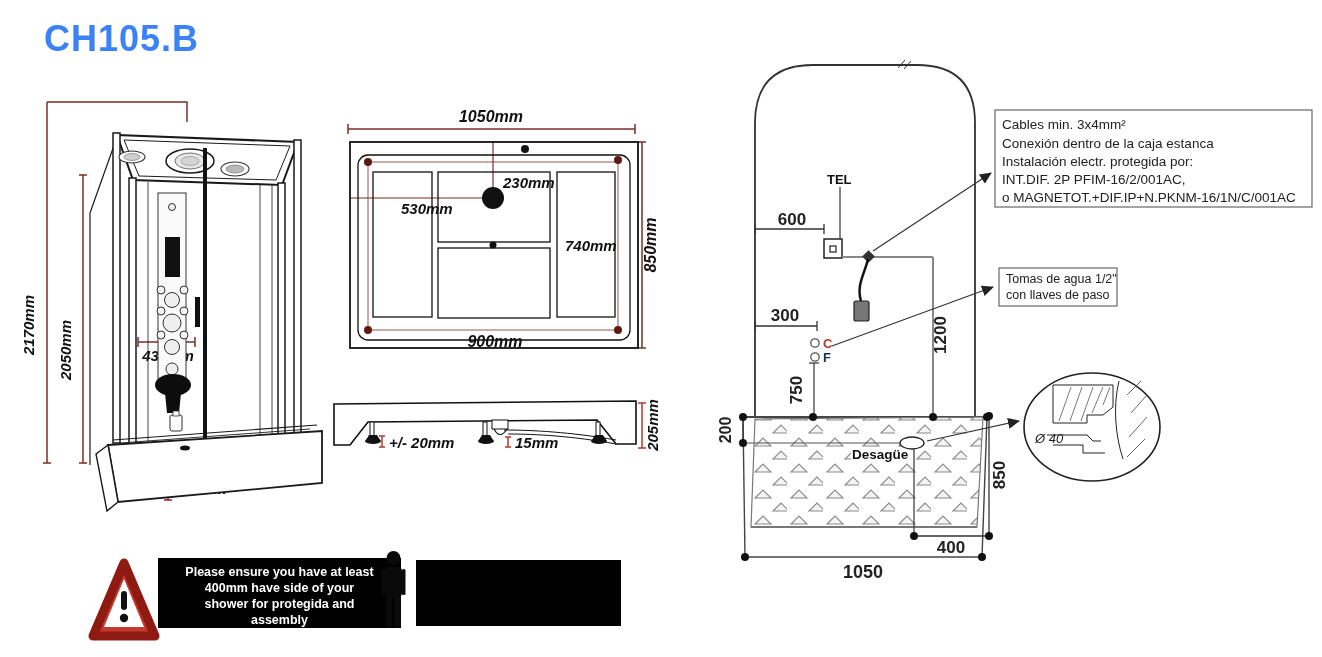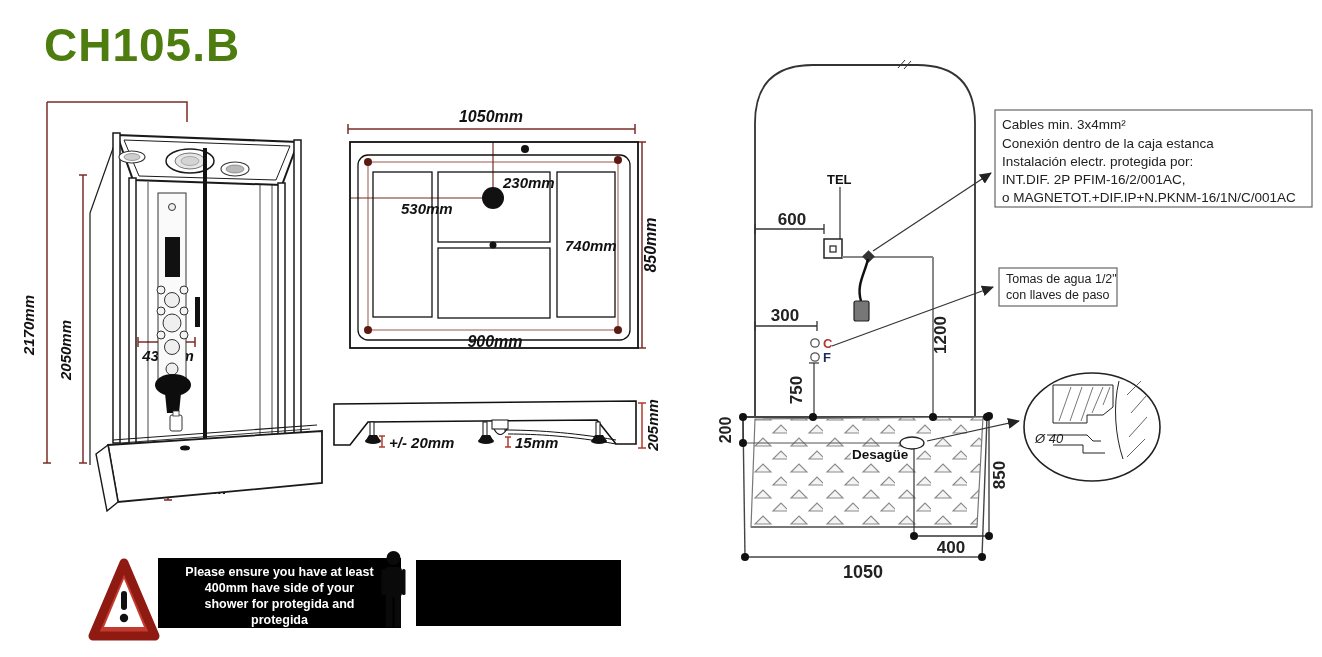--- a/index.html
+++ b/index.html
@@ -1,19 +1,19 @@
 <!DOCTYPE html>
 <html><head>
 <meta charset="utf-8">
 <style>
   html,body{margin:0;padding:0;background:#fff;}
   .stage{position:relative;width:1322px;height:657px;background:#fff;overflow:hidden;
          font-family:"Liberation Sans",sans-serif;}
   .abs{position:absolute;}
-  .title{font-size:46px;font-weight:bold;color:#4d7c0f;letter-spacing:1px;}
+  .title{font-size:36px;font-weight:bold;color:#3b82f6;letter-spacing:1px;}
   svg text{font-family:"Liberation Sans",sans-serif;}
   .dimtext{font-style:italic;font-weight:bold;fill:#111;}
   .itext{font-weight:600;fill:#222;}
   .notice-box{background:#000;color:#fff;text-align:center;font-weight:bold;}
   .notice-box .ln{display:block;}
   .nb1{font-size:12.5px;line-height:16px;padding-top:6px;width:243px;height:64px;}
   .nb2{font-size:15px;line-height:19px;padding-top:14px;width:205px;height:52px;}
 </style>
 </head>
 <body>
@@ -314,21 +314,21 @@
     <path d="M38,12 L69,85 L7,85 Z" fill="#c23b2e" stroke="#8f1a12" stroke-width="9" stroke-linejoin="round"></path>
     <path d="M38,28 L58,76 L18,76 Z" fill="#fff"></path>
     <rect x="35" y="40" width="6" height="19" rx="3" fill="#111"></rect>
     <circle cx="38" cy="67" r="4.2" fill="#111"></circle>
   </svg>
 
   <div class="abs notice-box nb1" style="left:158px;top:558px;">
     <span class="ln">Please ensure you have at least</span>
     <span class="ln">400mm have side of your</span>
     <span class="ln">shower for protegida and</span>
-    <span class="ln">protegida</span>
+    <span class="ln">assembly</span>
   </div>
 
   <svg class="abs" style="left:380px;top:550px;" width="27" height="78" viewBox="0 0 27 78">
     <g fill="#0a0a0a">
       <circle cx="13.5" cy="8" r="7"></circle>
       <rect x="5" y="17" width="17" height="30" rx="4"></rect>
       <rect x="1.5" y="19" width="3.5" height="26" rx="1.5"></rect>
       <rect x="22" y="19" width="3.5" height="26" rx="1.5"></rect>
       <rect x="6" y="46" width="6.5" height="31"></rect>
       <rect x="14.5" y="46" width="6.5" height="31"></rect>

